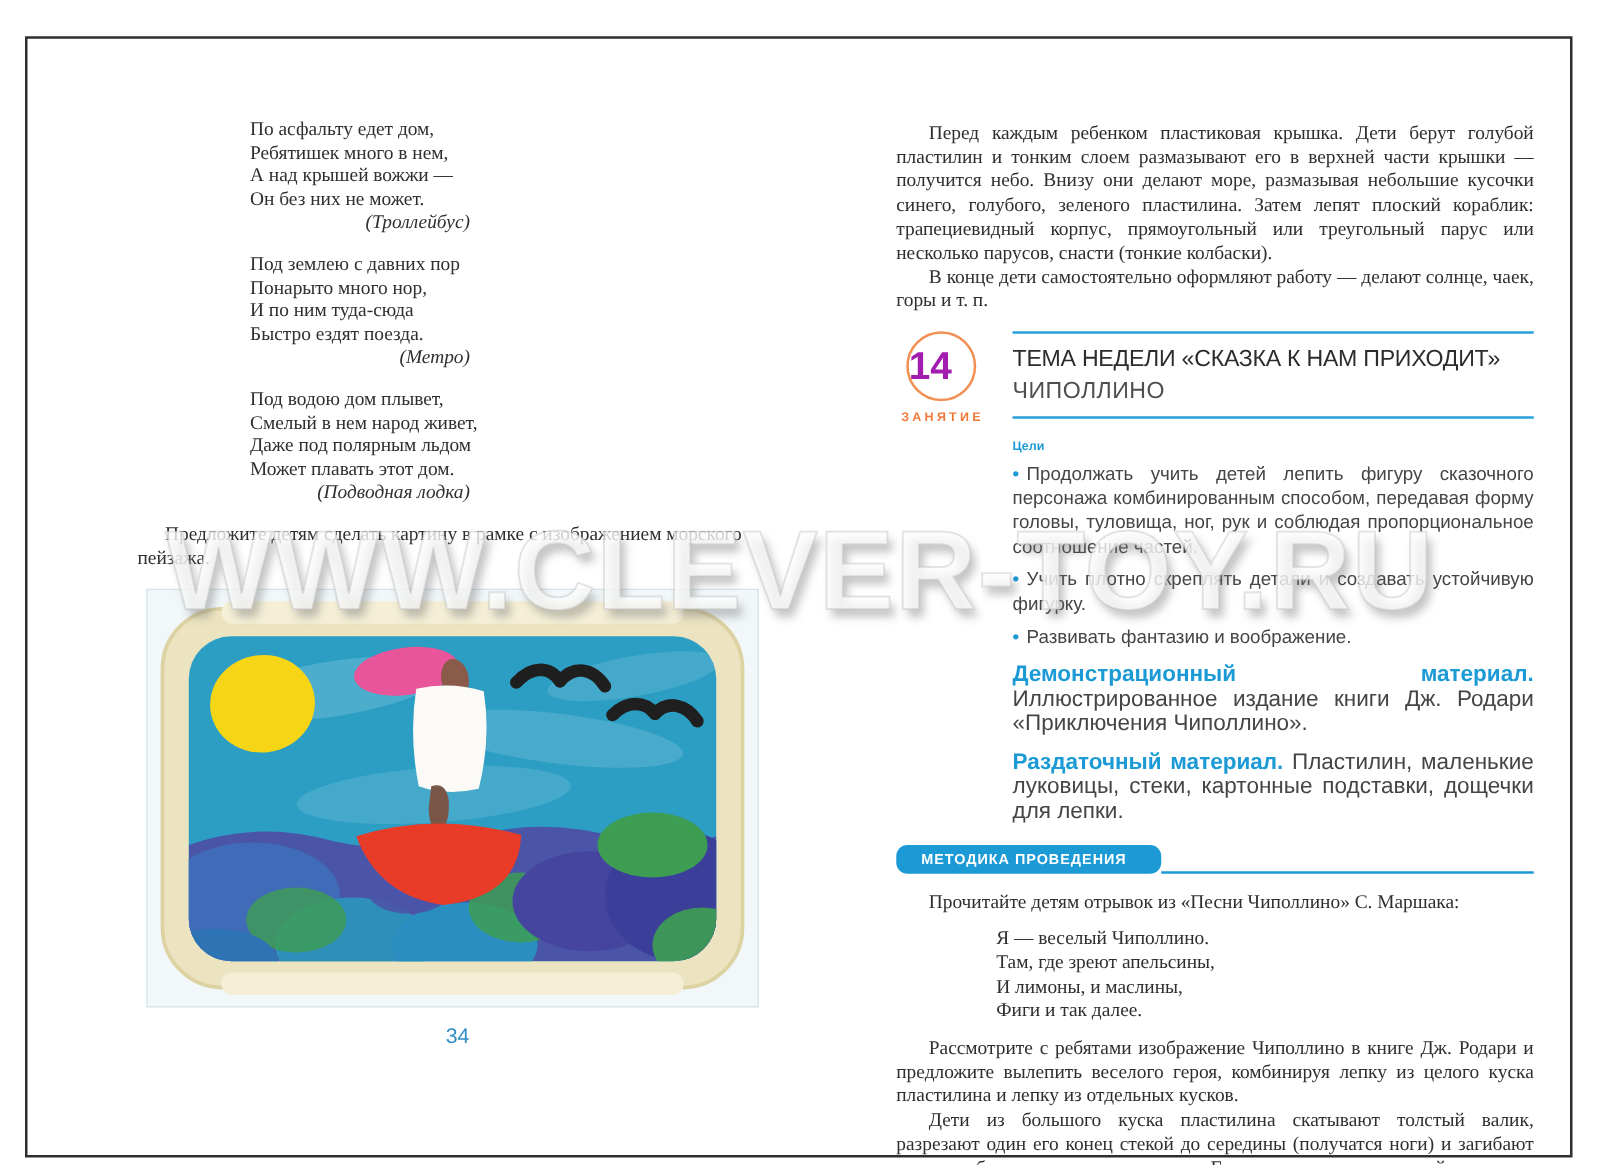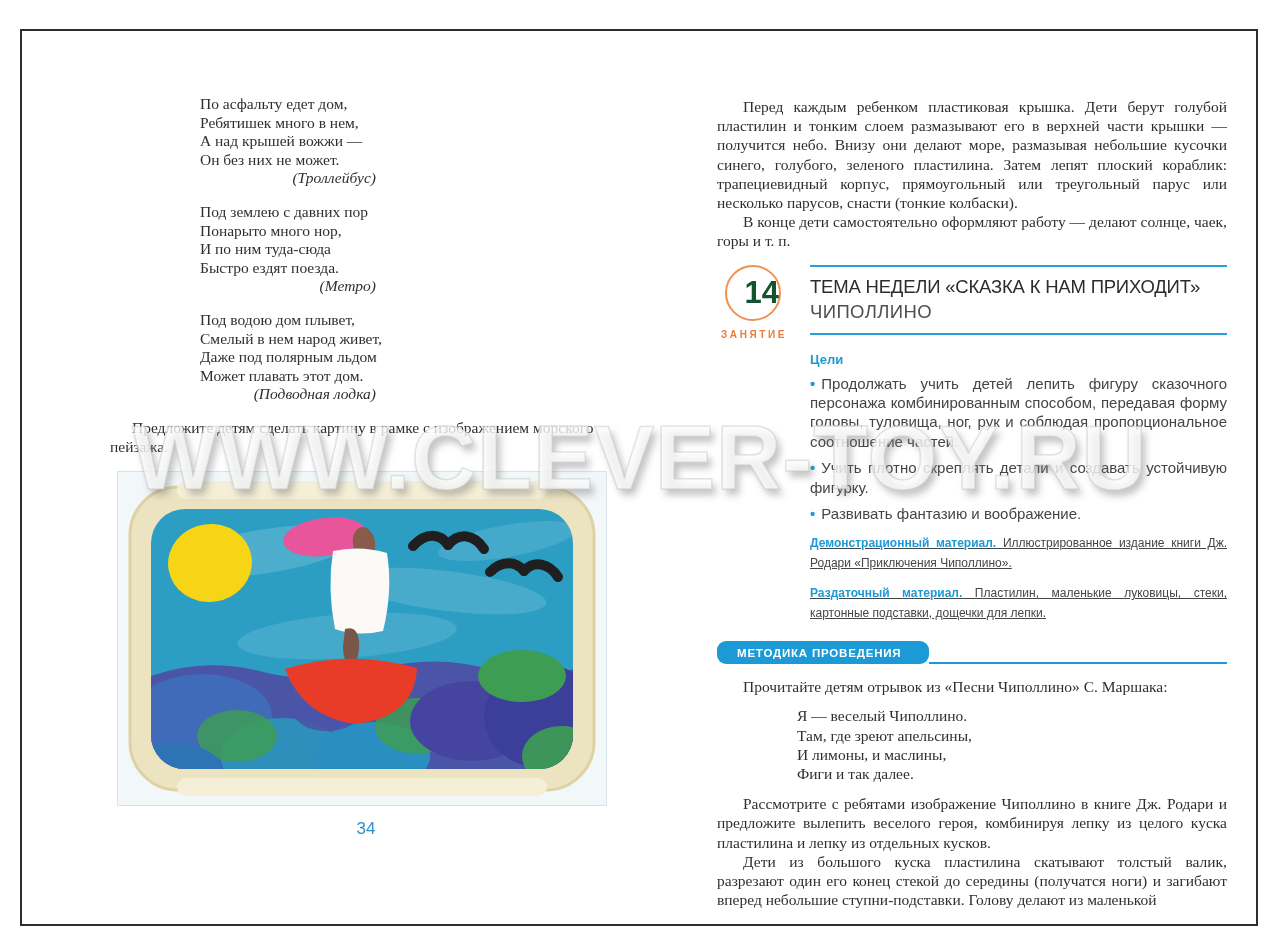--- a/index.html
+++ b/index.html
@@ -29,52 +29,52 @@
   
   .right-col{position:absolute;left:695px;top:66px;width:510px;}
   .serif-par{
     margin:0;font-size:15.5px;line-height:19.2px;color:#2f2f2f;
     text-align:justify;text-indent:26px;
   }
   .lesson-header{display:flex;margin-top:14px;}
   .badge-col{width:93px;flex:none;}
   .circle{
     width:52px;height:52px;margin-left:8px;border:2px solid #f29054;border-radius:50%;
-    display:flex;align-items:center;justify-content:flex-end;
-    color:#14532d;font-family:"Liberation Sans",sans-serif;font-size:31px;font-weight:bold;
+    display:flex;align-items:center;justify-content:flex-start;
+    color:#a21caf;font-family:"Liberation Sans",sans-serif;font-size:31px;font-weight:bold;
   }
   .lesson-label{
     margin:8px 0 0 4px;color:#f0793a;font-family:"Liberation Sans",sans-serif;
     font-size:10px;font-weight:bold;letter-spacing:2.6px;
   }
   .title-block{
     flex:1;border-top:2px solid #2aa0da;border-bottom:2px solid #2aa0da;
     padding:9px 0 10px;align-self:flex-start;
   }
   .title1{
     font-family:"Liberation Sans",sans-serif;font-size:18.5px;font-weight:normal;
     color:#2c2c2c;letter-spacing:-0.2px;
   }
   .title2{
     font-family:"Liberation Sans",sans-serif;font-size:18.5px;font-weight:normal;
     color:#4f4f4f;margin-top:3px;letter-spacing:0.4px;
   }
   .goals-sec{margin-left:93px;margin-top:12px;}
   .goals-h{
-    font-family:"Liberation Sans",sans-serif;font-size:13px;font-weight:bold;
+    font-family:"Liberation Sans",sans-serif;font-size:10px;font-weight:bold;
     color:#1b9ad6;margin-bottom:7px;
   }
   .g-item{
     margin:0 0 7px;font-family:"Liberation Sans",sans-serif;font-size:15px;
     line-height:19.4px;color:#454545;text-align:justify;
   }
   .dot{color:#1b9ad6;font-weight:bold;margin-right:6px;}
   .mat-par{
-    margin:11px 0 0;font-family:"Liberation Sans",sans-serif;font-size:12px;
-    line-height:19.4px;color:#454545;text-align:justify;text-decoration:underline;
+    margin:11px 0 0;font-family:"Liberation Sans",sans-serif;font-size:18px;
+    line-height:19.4px;color:#454545;text-align:justify;
   }
   .mat-label{color:#1b9ad6;font-weight:bold;}
   .method-row{display:flex;align-items:flex-end;margin-top:18px;}
   .banner{
     background:#1b9ad6;color:#ffffff;font-family:"Liberation Sans",sans-serif;
     font-size:11.5px;font-weight:bold;letter-spacing:0.8px;
     padding:6px 28px 5px 20px;border-radius:9px;white-space:nowrap;
   }
   .rule{flex:1;height:2px;background:#1b9ad6;}
   .method-intro{margin-top:13px;}

